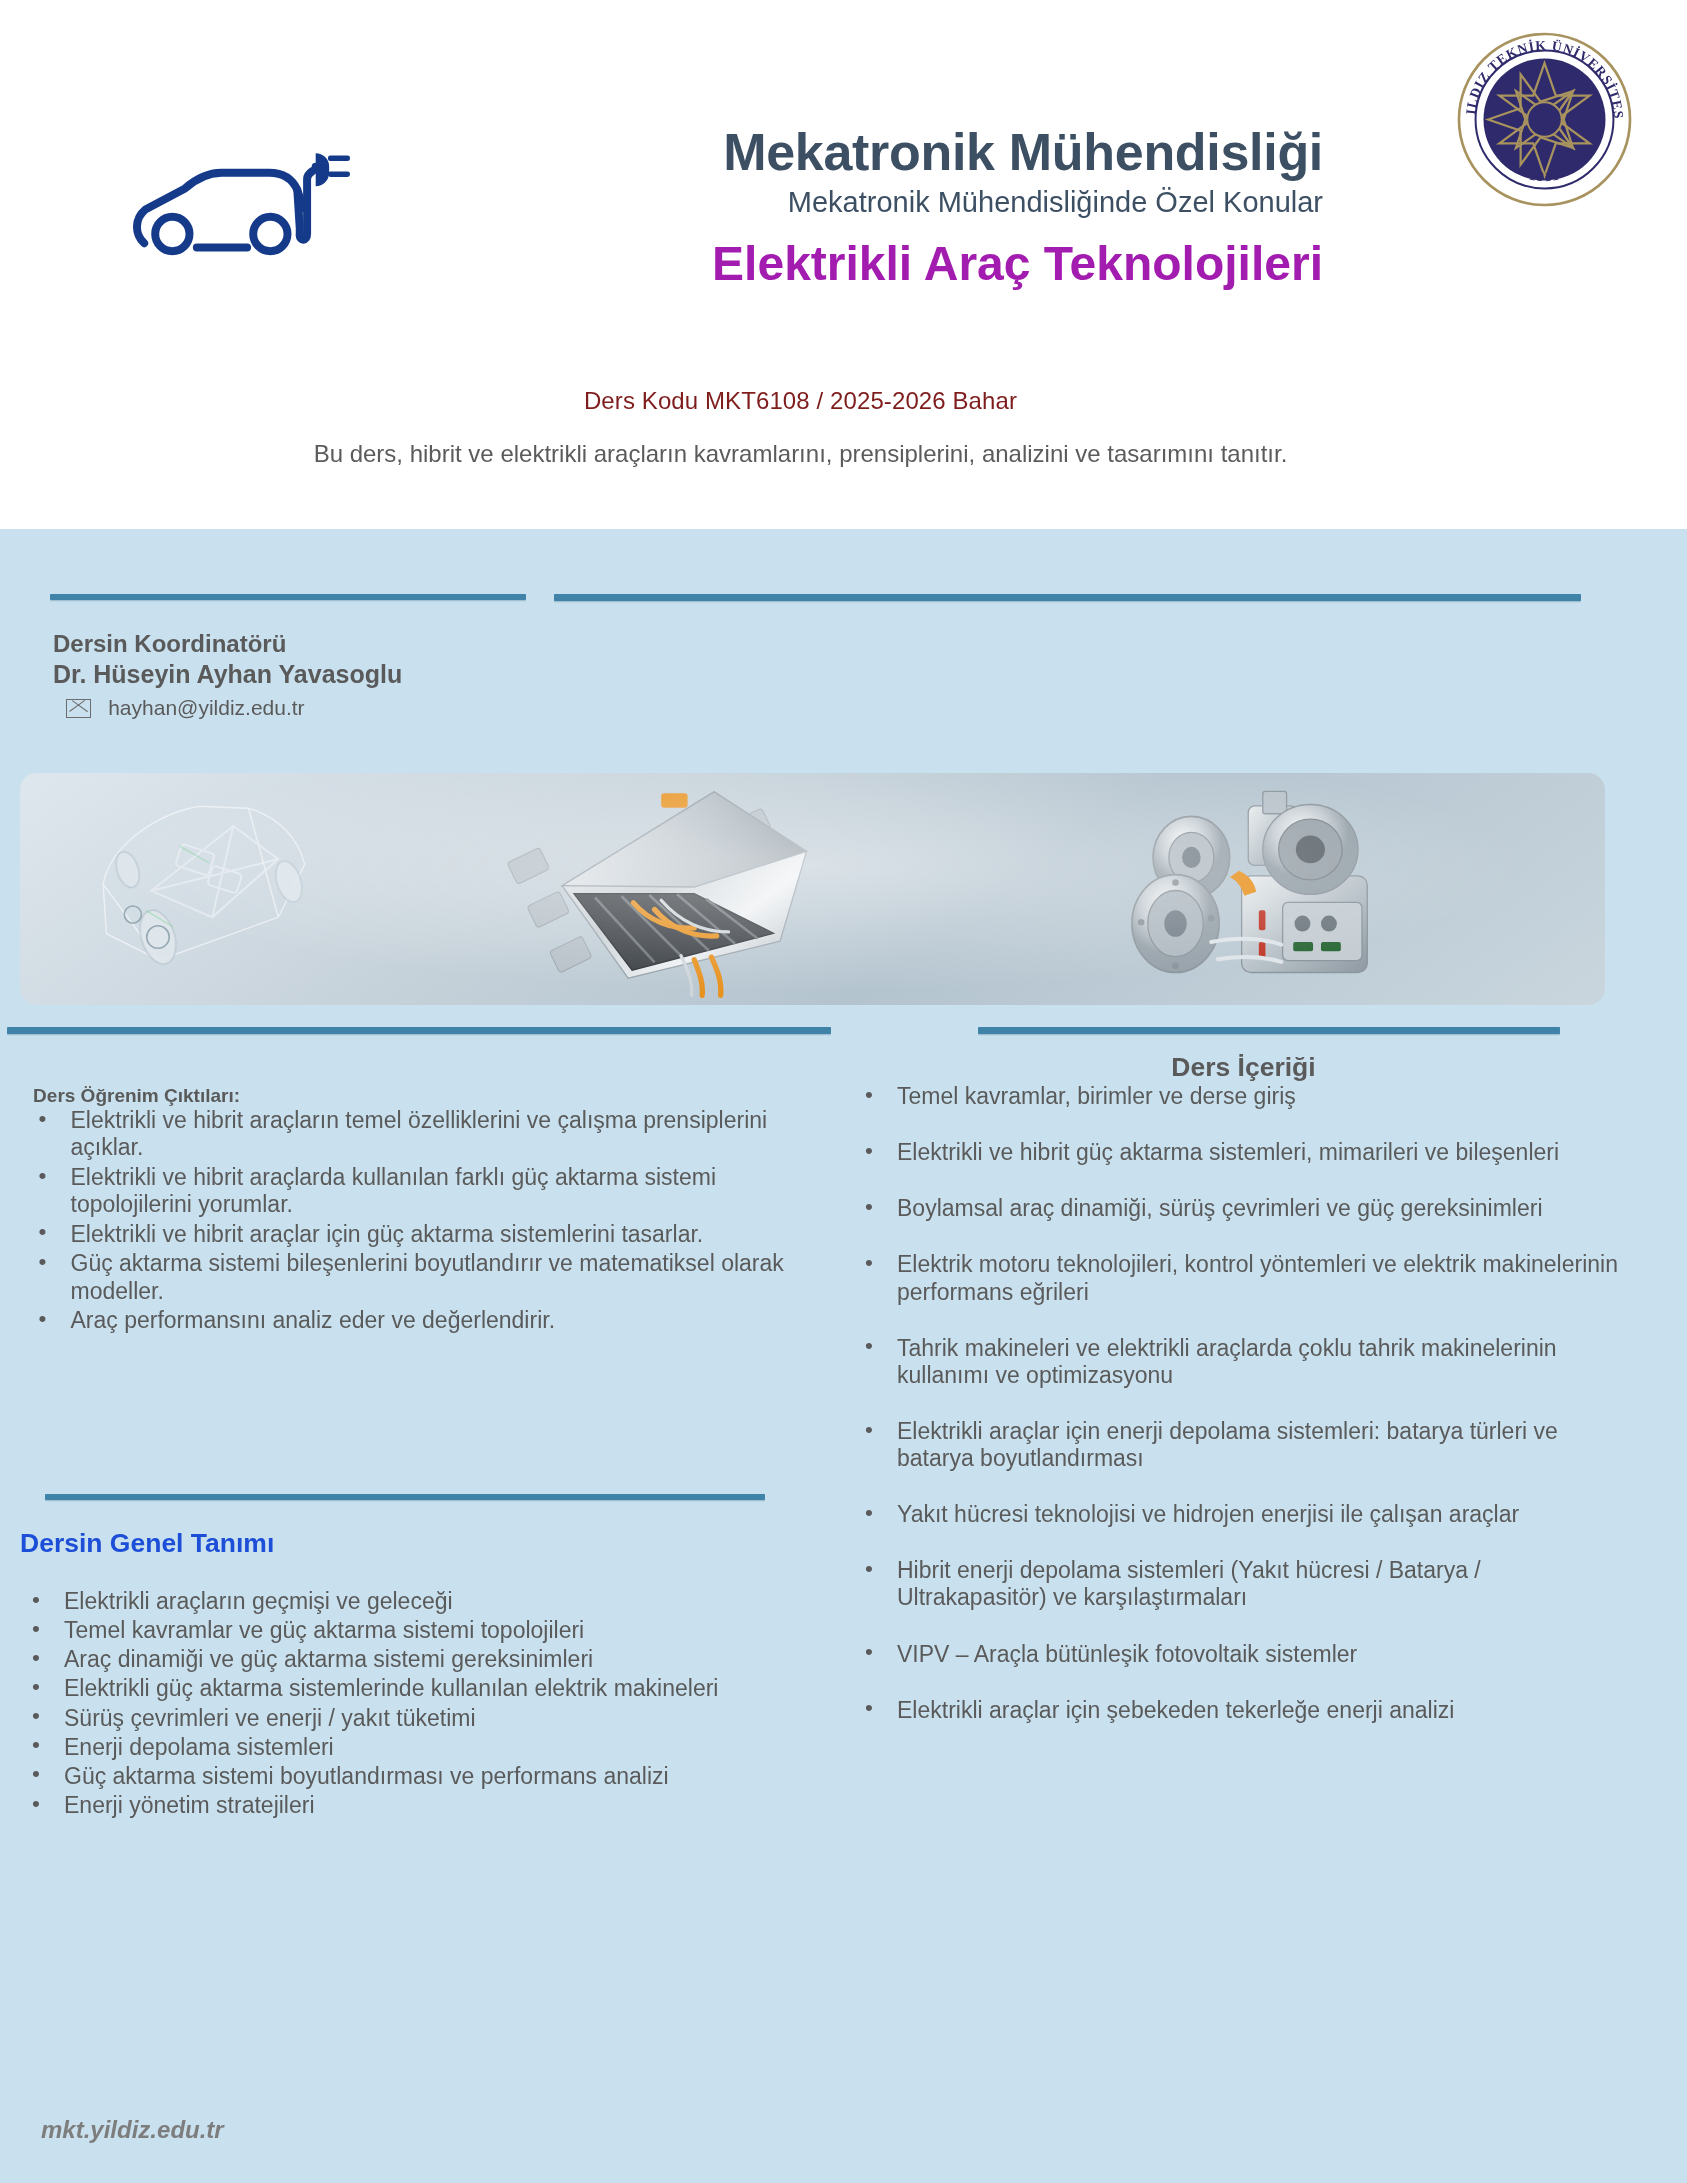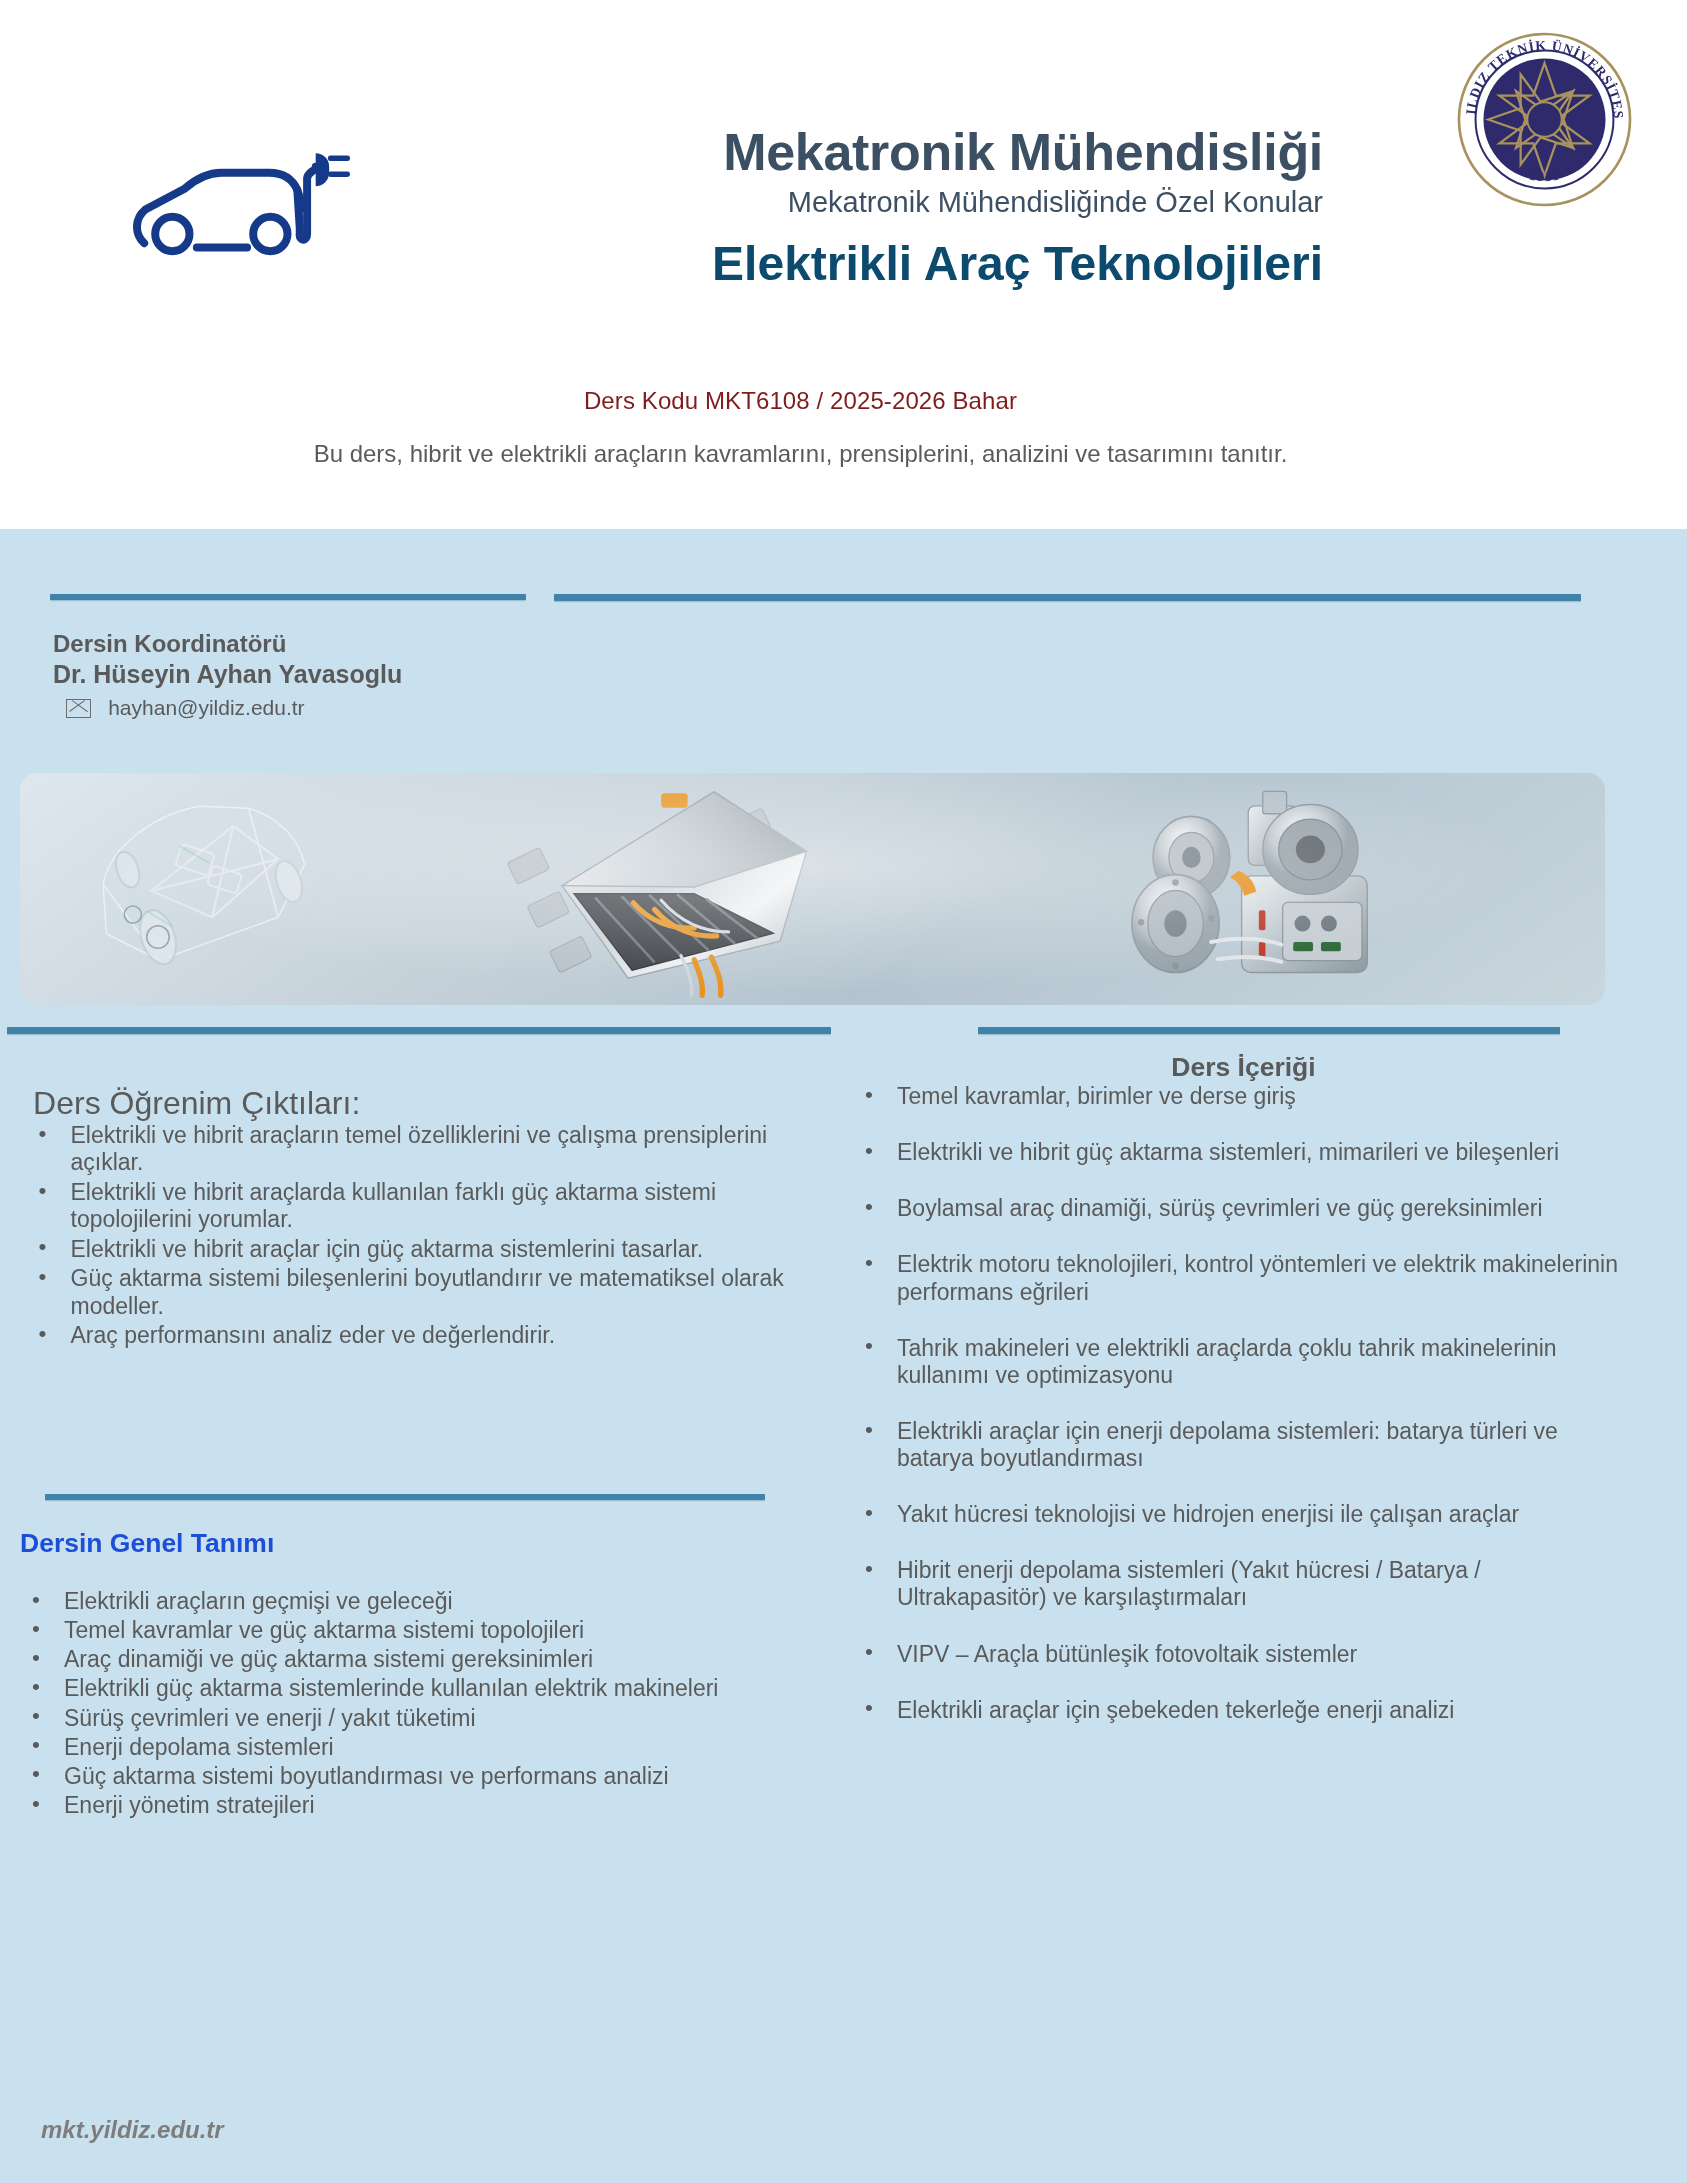--- a/index.html
+++ b/index.html
@@ -61,21 +61,21 @@
     font-weight: normal;
     color: #3c4f63;
     margin-top: 9.3px;
     line-height: 1.1;
     white-space: nowrap;
   }
 
   .course-title {
     font-size: 48px;
     font-weight: bold;
-    color: #0c4a6e;
+    color: #a21caf;
     margin-top: 20px;
     line-height: 1.05;
     white-space: nowrap;
   }
 
   .course-code {
     position: absolute;
     left: 0;
     top: 387px;
     width: 1601px;
@@ -206,22 +206,22 @@
     width: 784px;
   }
   .col-right {
     position: absolute;
     left: 853px;
     top: 1052px;
     width: 781px;
   }
 
   .h-left {
-    font-size: 32px;
-    font-weight: normal;
+    font-size: 19px;
+    font-weight: bold;
     color: #5a5a5a;
     margin-left: 6.6px;
   }
   .h-right {
     font-size: 26.5px;
     font-weight: bold;
     color: #5a5a5a;
     text-align: center;
   }
 

